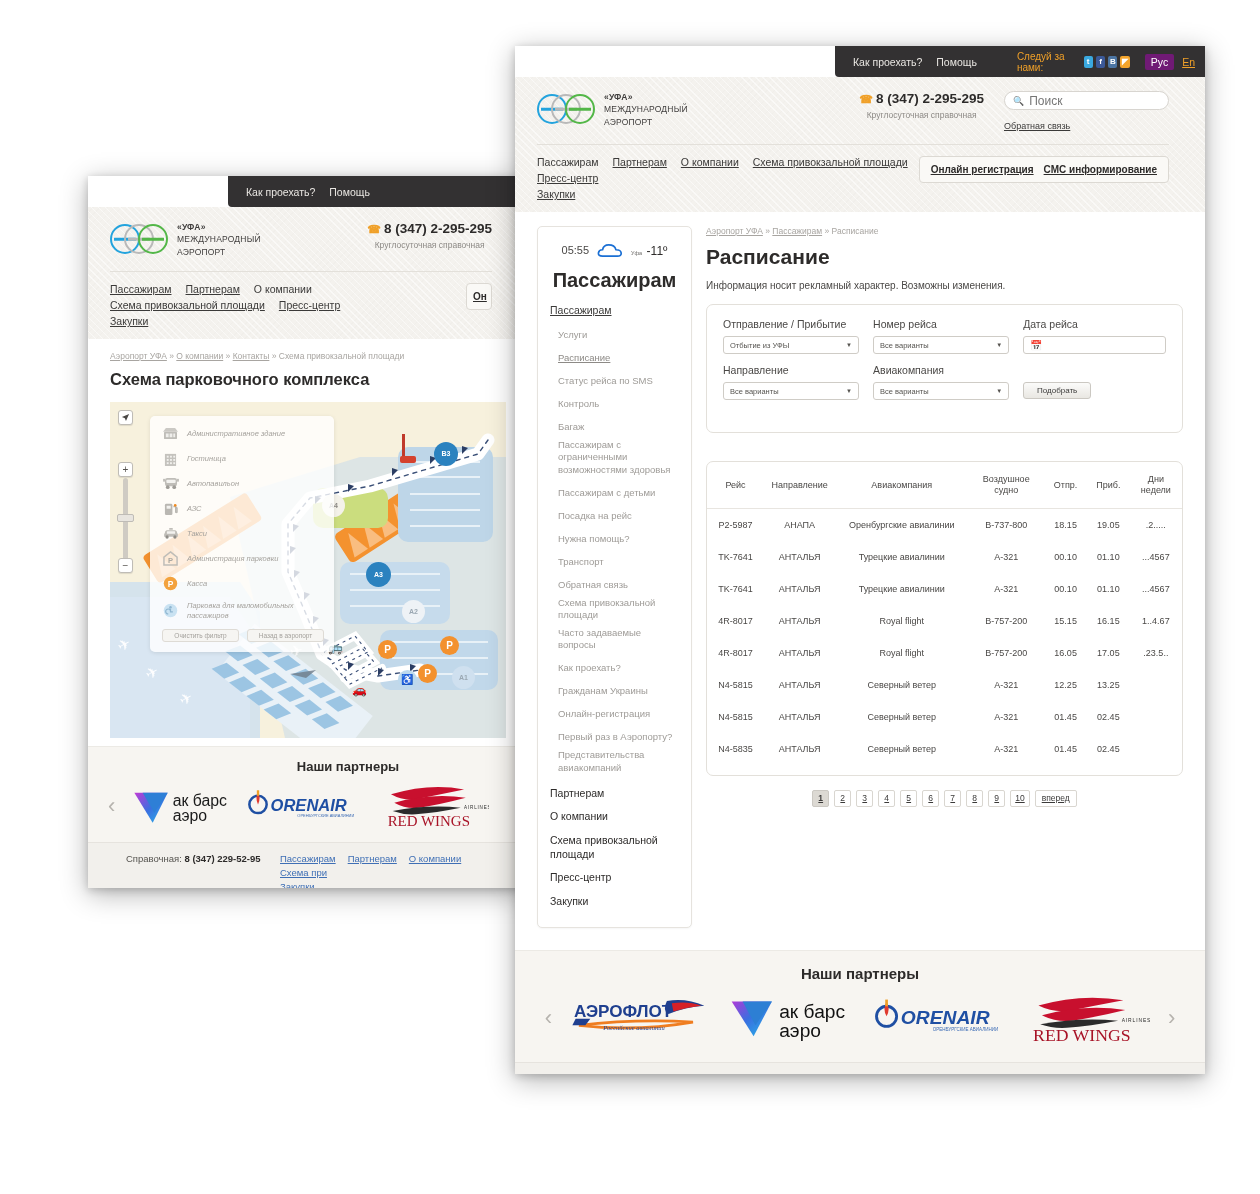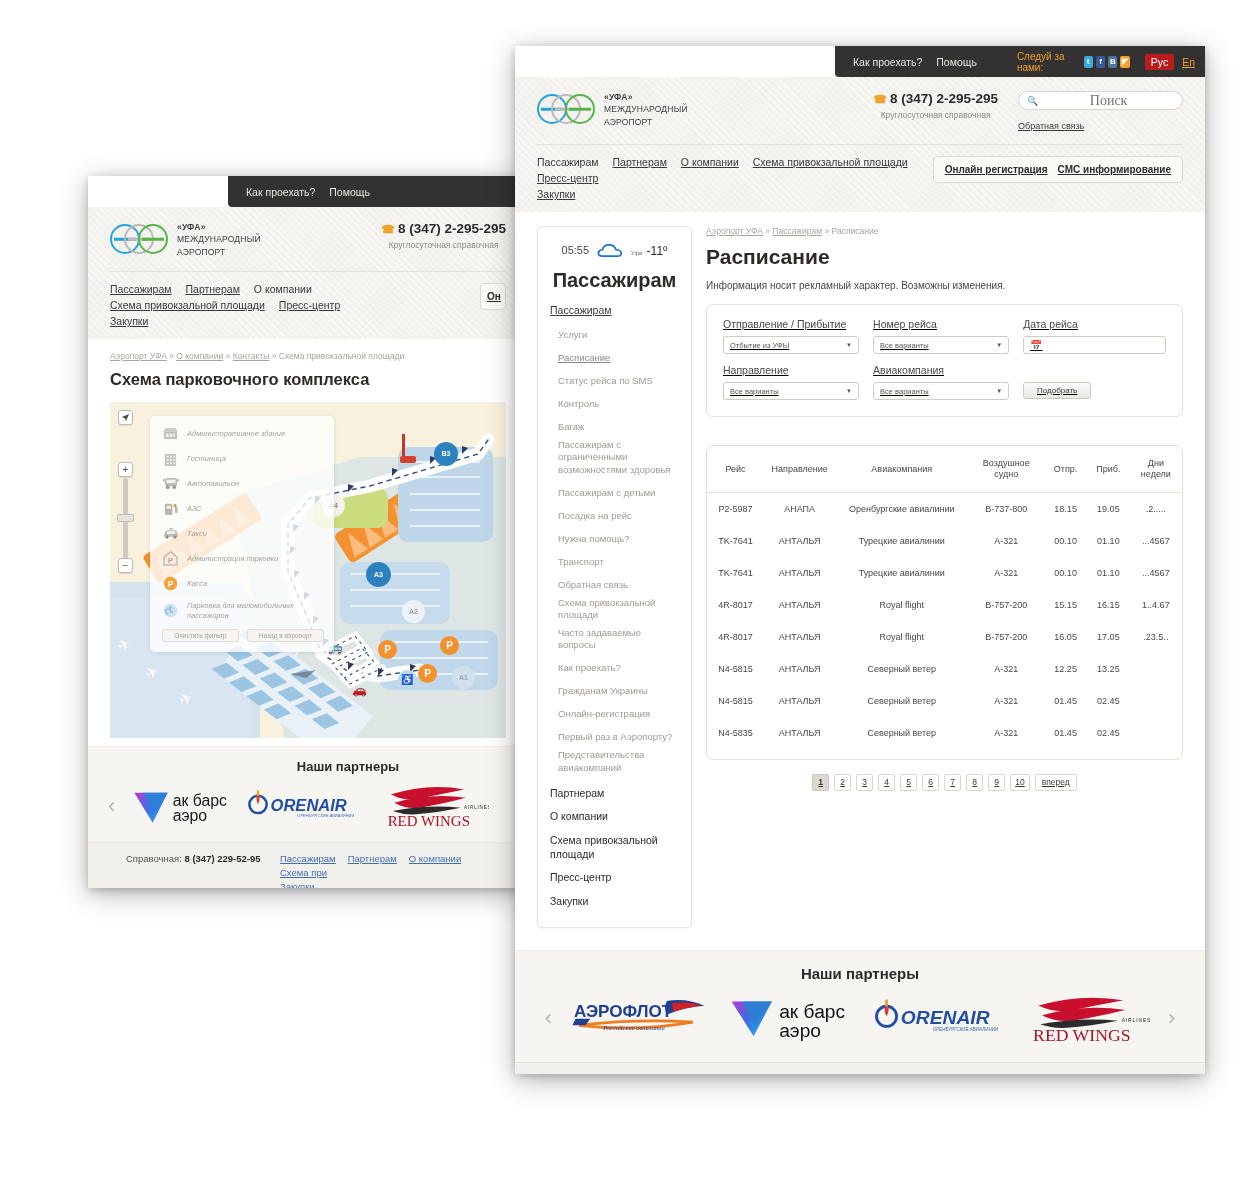--- a/index.html
+++ b/index.html
@@ -14,30 +14,30 @@
   #back-window { left:88px; top:176px; width:440px; height:712px; overflow:hidden; }
 
   
   #front-window { left:515px; top:46px; width:690px; height:1028px; overflow:hidden; }
   .tb-link { color:#e9e6e2; font-size:10.5px; text-decoration:none; margin-right:14px; white-space:nowrap; }
   .tb-follow { color:#f0a028; font-size:10px; margin-right:7px; }
   .soc { width:12px; height:12px; border-radius:2px; display:inline-block; margin-right:3px;
          font-size:8px; color:#fff; text-align:center; line-height:12px; font-weight:bold; }
   .soc.tw{background:#3aa9e0;} .soc.fb{background:#3b5998;} .soc.vk{background:#4c75a3;} .soc.rss{background:#f4a42c;}
   .lang { margin-left:12px; display:flex; align-items:center; gap:8px; }
-  .lang .ru { background:#b91c1c; color:#fff; font-size:10.5px; padding:2px 6px; border-radius:2px; }
+  .lang .ru { background:#701a75; color:#fff; font-size:10.5px; padding:2px 6px; border-radius:2px; }
   .lang .en { color:#f0a028; font-size:10.5px; text-decoration:underline; }
 
   
   .topbar-wrap { display:flex; justify-content:flex-end; }
   .topbar-pill { background:#333132; height:31px; display:flex; align-items:center; padding:0 10px 0 18px;
                  border-bottom-left-radius:4px; }
 
   
-  .hdr { background:#f4f2ee; padding:14px 22px 0 22px; position:relative;
+  .hdr { background:#f4f2ee; padding:14px 36px 0 22px; position:relative;
          background-image:
            repeating-linear-gradient(45deg, rgba(255,255,255,.55) 0 1px, transparent 1px 5px),
            repeating-linear-gradient(-45deg, rgba(0,0,0,.012) 0 1px, transparent 1px 5px);
   }
   .hdr-row { display:flex; align-items:flex-start; }
   .logo-wrap { display:flex; align-items:center; gap:9px; }
   .logo-mark { position:relative; width:58px; height:30px; flex:0 0 58px; }
   .logo-mark i { position:absolute; top:0; width:30px; height:30px; border-radius:50%; border:2.5px solid; }
   .logo-mark i:before { content:""; position:absolute; left:2px; right:2px; top:50%; height:2.5px;
                          transform:translateY(-50%); background:currentColor; }
@@ -49,22 +49,22 @@
 
   .phone-col { margin-left:auto; text-align:left; padding-right:20px; }
   .phone { font-size:13.5px; font-weight:bold; color:#2d2b2a; white-space:nowrap; }
   .phone .ic { color:#f0a028; margin-right:3px; font-size:11px;}
   .phone-sub { font-size:8.5px; color:#8d8a86; margin-top:4px; text-align:center; }
 
   .search-col { width:165px; }
   .search-box { height:19px; background:#fff; border:1px solid #d8d5d0; border-radius:10px;
                 display:flex; align-items:center; padding:0 8px; }
   .search-box .mg { font-size:9px; color:#9a9793; margin-right:5px; }
-  .search-box input { border:0; outline:0; font-size:14px; color:#9a9793; width:100%;
-                      font-family:Liberation Serif, serif; background:transparent;text-align:center; }
+  .search-box input { border:0; outline:0; font-size:12px; color:#9a9793; width:100%;
+                      font-family:Liberation Sans, sans-serif; background:transparent; }
   .feedback { display:block; margin-top:11px; font-size:9px; color:#3b3a39; text-decoration:underline; }
 
   
   .nav-wrap { border-top:1px solid #e3e0da; margin-top:13px; padding:11px 0 12px 0; display:flex; align-items:flex-start; }
   .nav { display:flex; flex-wrap:wrap; gap:4px 14px; max-width:430px; }
   .nav a { font-size:10.5px; color:#3b3a39; text-decoration:underline; white-space:nowrap; }
   .nav a.plain { text-decoration:none; }
   .reg-box { margin-left:auto; border:1px solid #dcd9d3; border-radius:4px; background:#faf9f6;
              padding:7px 11px; display:flex; gap:10px; }
   .reg-box a { font-size:10px; color:#2d2b2a; text-decoration:underline; font-weight:bold; white-space:nowrap; }
@@ -88,21 +88,21 @@
   .side-item { display:block; font-size:10.5px; color:#2d2b2a; text-decoration:none; margin-bottom:10px; line-height:1.3;}
 
   .main { flex:1; min-width:0; }
   .crumbs { font-size:8.5px; color:#a8a5a1; margin-bottom:9px; }
   .crumbs a { color:#a8a5a1; text-decoration:underline; }
   .h1 { font-size:21px; font-weight:bold; color:#2d2b2a; margin-bottom:11px; }
   .lead { font-size:10px; color:#4a4846; margin-bottom:13px; }
 
   
   .card { border:1px solid #e3e0da; border-radius:7px; background:#fff; }
-  .filter { padding:13px 16px 16px 16px; margin-bottom:14px;text-decoration:underline; }
+  .filter { padding:13px 16px 32px 16px; margin-bottom:14px; }
   .frow { display:flex; gap:14px; }
   .fcol { flex:1; }
   .fcol.c3 { flex:1.05; }
   .flab { font-size:10.5px; color:#4a4846; margin-bottom:6px; display:block; }
   .fsel { height:18px; border:1px solid #cfccc6; border-radius:3px; background:#fff;
           display:flex; align-items:center; padding:0 6px; position:relative; }
   .fsel span { font-size:7.5px; color:#55534f; }
   .fsel .car { position:absolute; right:6px; font-size:6px; color:#55534f; }
   .fdate { height:18px; border:1px solid #cfccc6; border-radius:3px; background:#fff;
            display:flex; align-items:center; padding:0 6px; }

